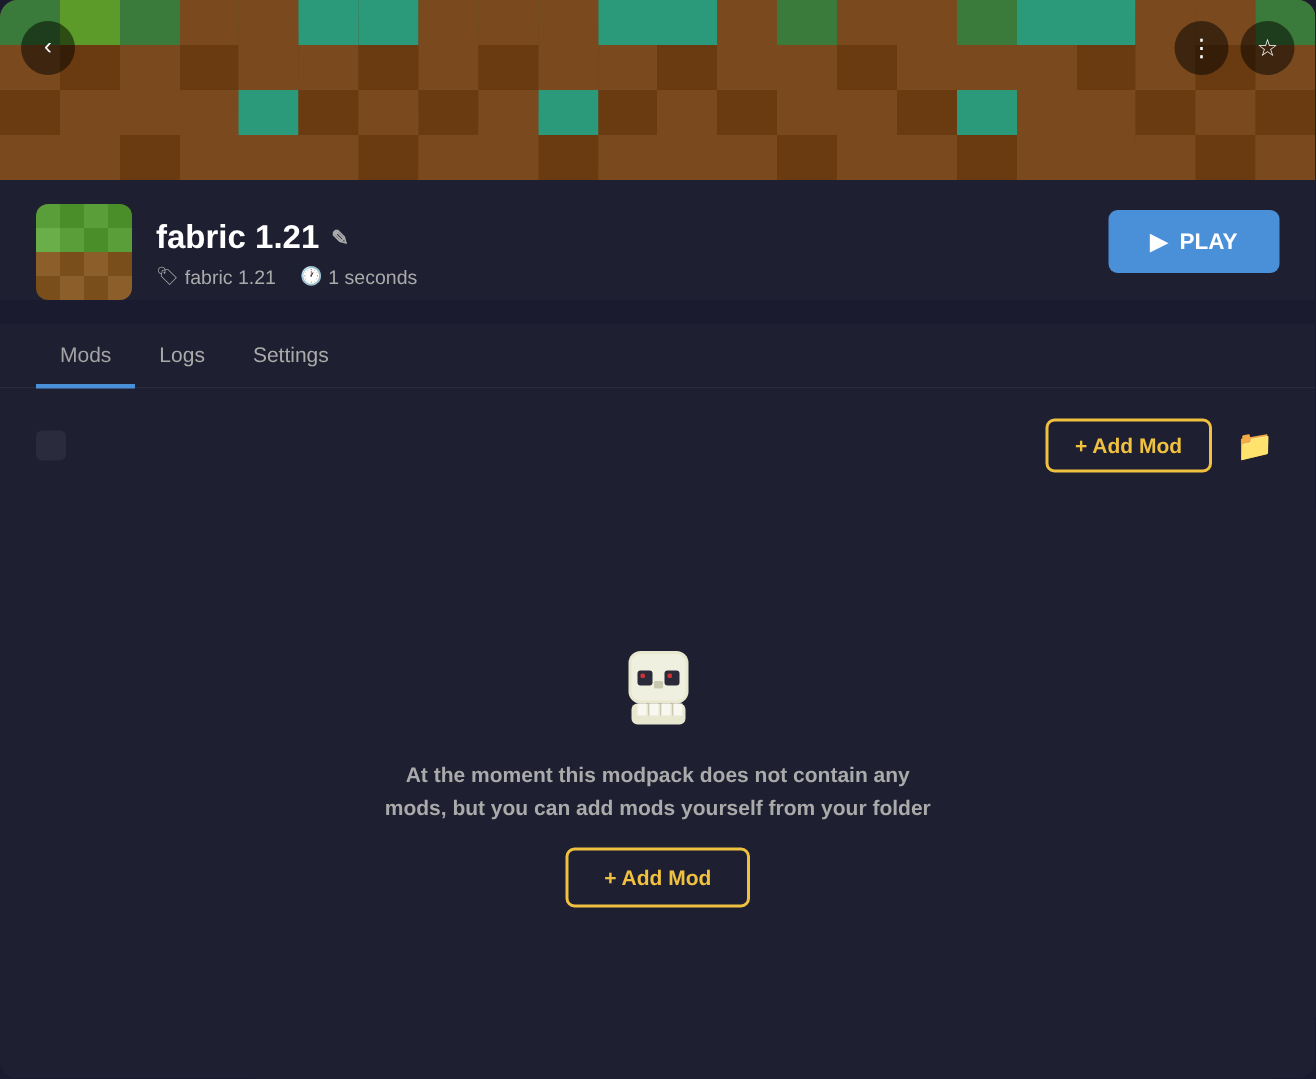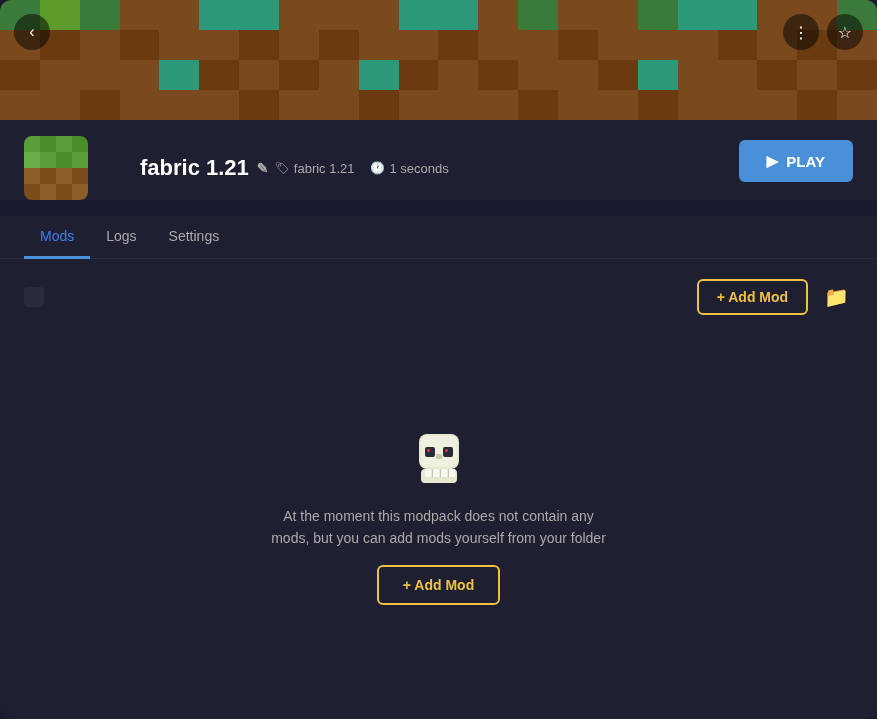--- a/index.html
+++ b/index.html
@@ -91,23 +91,22 @@
     .profile-icon {
       width: 64px;
       height: 64px;
       border-radius: 8px;
       overflow: hidden;
       flex-shrink: 0;
     }
 
     .profile-info {
       display: flex;
-      flex-direction: row;
+      flex-direction: column;
       gap: 6px;
-      margin-left: 36px;
     }
 
     .profile-title {
       font-size: 22px;
       font-weight: 700;
       color: #ffffff;
       display: flex;
       align-items: center;
       gap: 8px;
     }
@@ -165,21 +164,21 @@
       padding: 12px 16px;
       font-size: 14px;
       color: #aaa;
       cursor: pointer;
       position: relative;
       border-bottom: 3px solid transparent;
       margin-bottom: -1px;
     }
 
     .tab.active {
-      color: #3b82f6;
+      color: #a3a3a3;
       border-bottom: 3px solid #4a90d9;
     }
 
     
     .mods-content {
       flex: 1;
       background: #1e1f30;
       padding: 20px 24px;
       display: flex;
       flex-direction: column;
@@ -483,19 +482,19 @@
 
           <rect x="16" y="40" width="6" height="8" fill="#f8f8f0"></rect>
           <rect x="23" y="40" width="1" height="8" fill="#c8c8b0"></rect>
           <rect x="24" y="40" width="6" height="8" fill="#f8f8f0"></rect>
           <rect x="31" y="40" width="1" height="8" fill="#c8c8b0"></rect>
           <rect x="32" y="40" width="6" height="8" fill="#f8f8f0"></rect>
           <rect x="39" y="40" width="1" height="8" fill="#c8c8b0"></rect>
           <rect x="40" y="40" width="6" height="8" fill="#f8f8f0"></rect>
         </svg>
       </div>
-      <div class="empty-text" style="white-space: pre-line;">At the moment this modpack does not contain any
+      <div class="empty-text" style="white-space: pre-line; font-weight: bold;">At the moment this modpack does not contain any
 mods, but you can add mods yourself from your folder</div>
       <button class="add-mod-btn-center">+ Add Mod</button>
     </div>
   </div>
 
 </div>
 
 </body></html>

